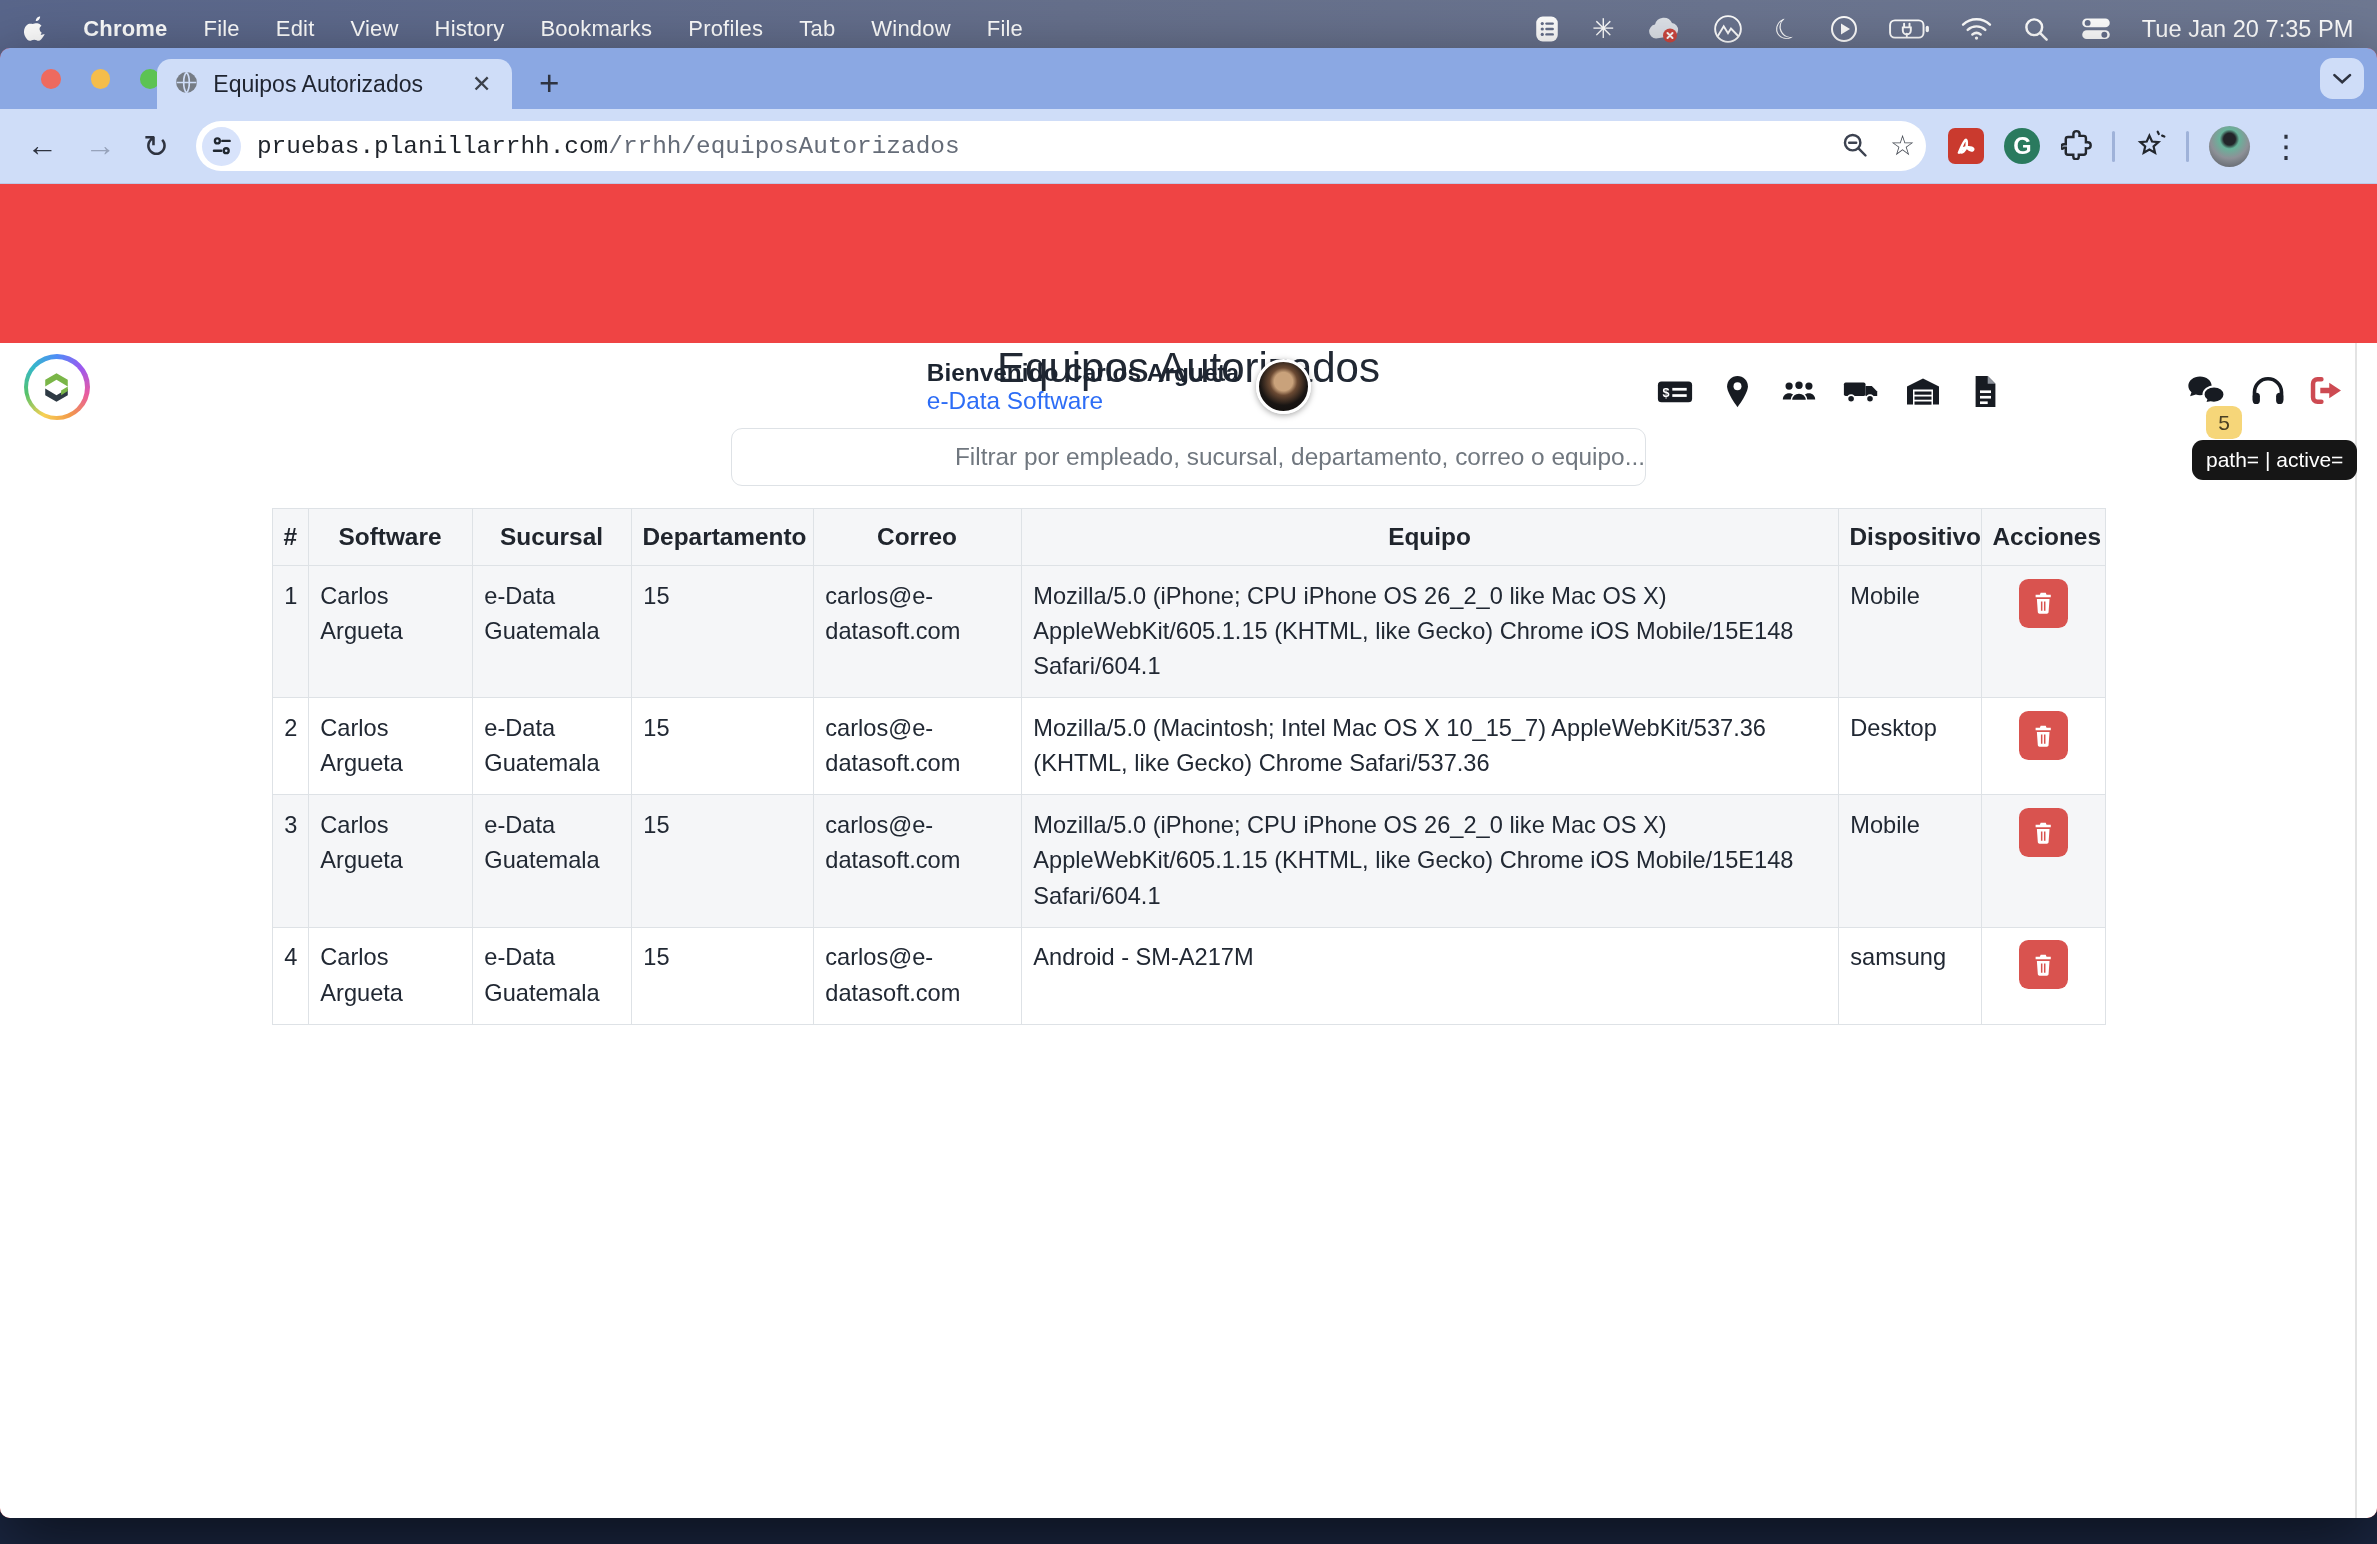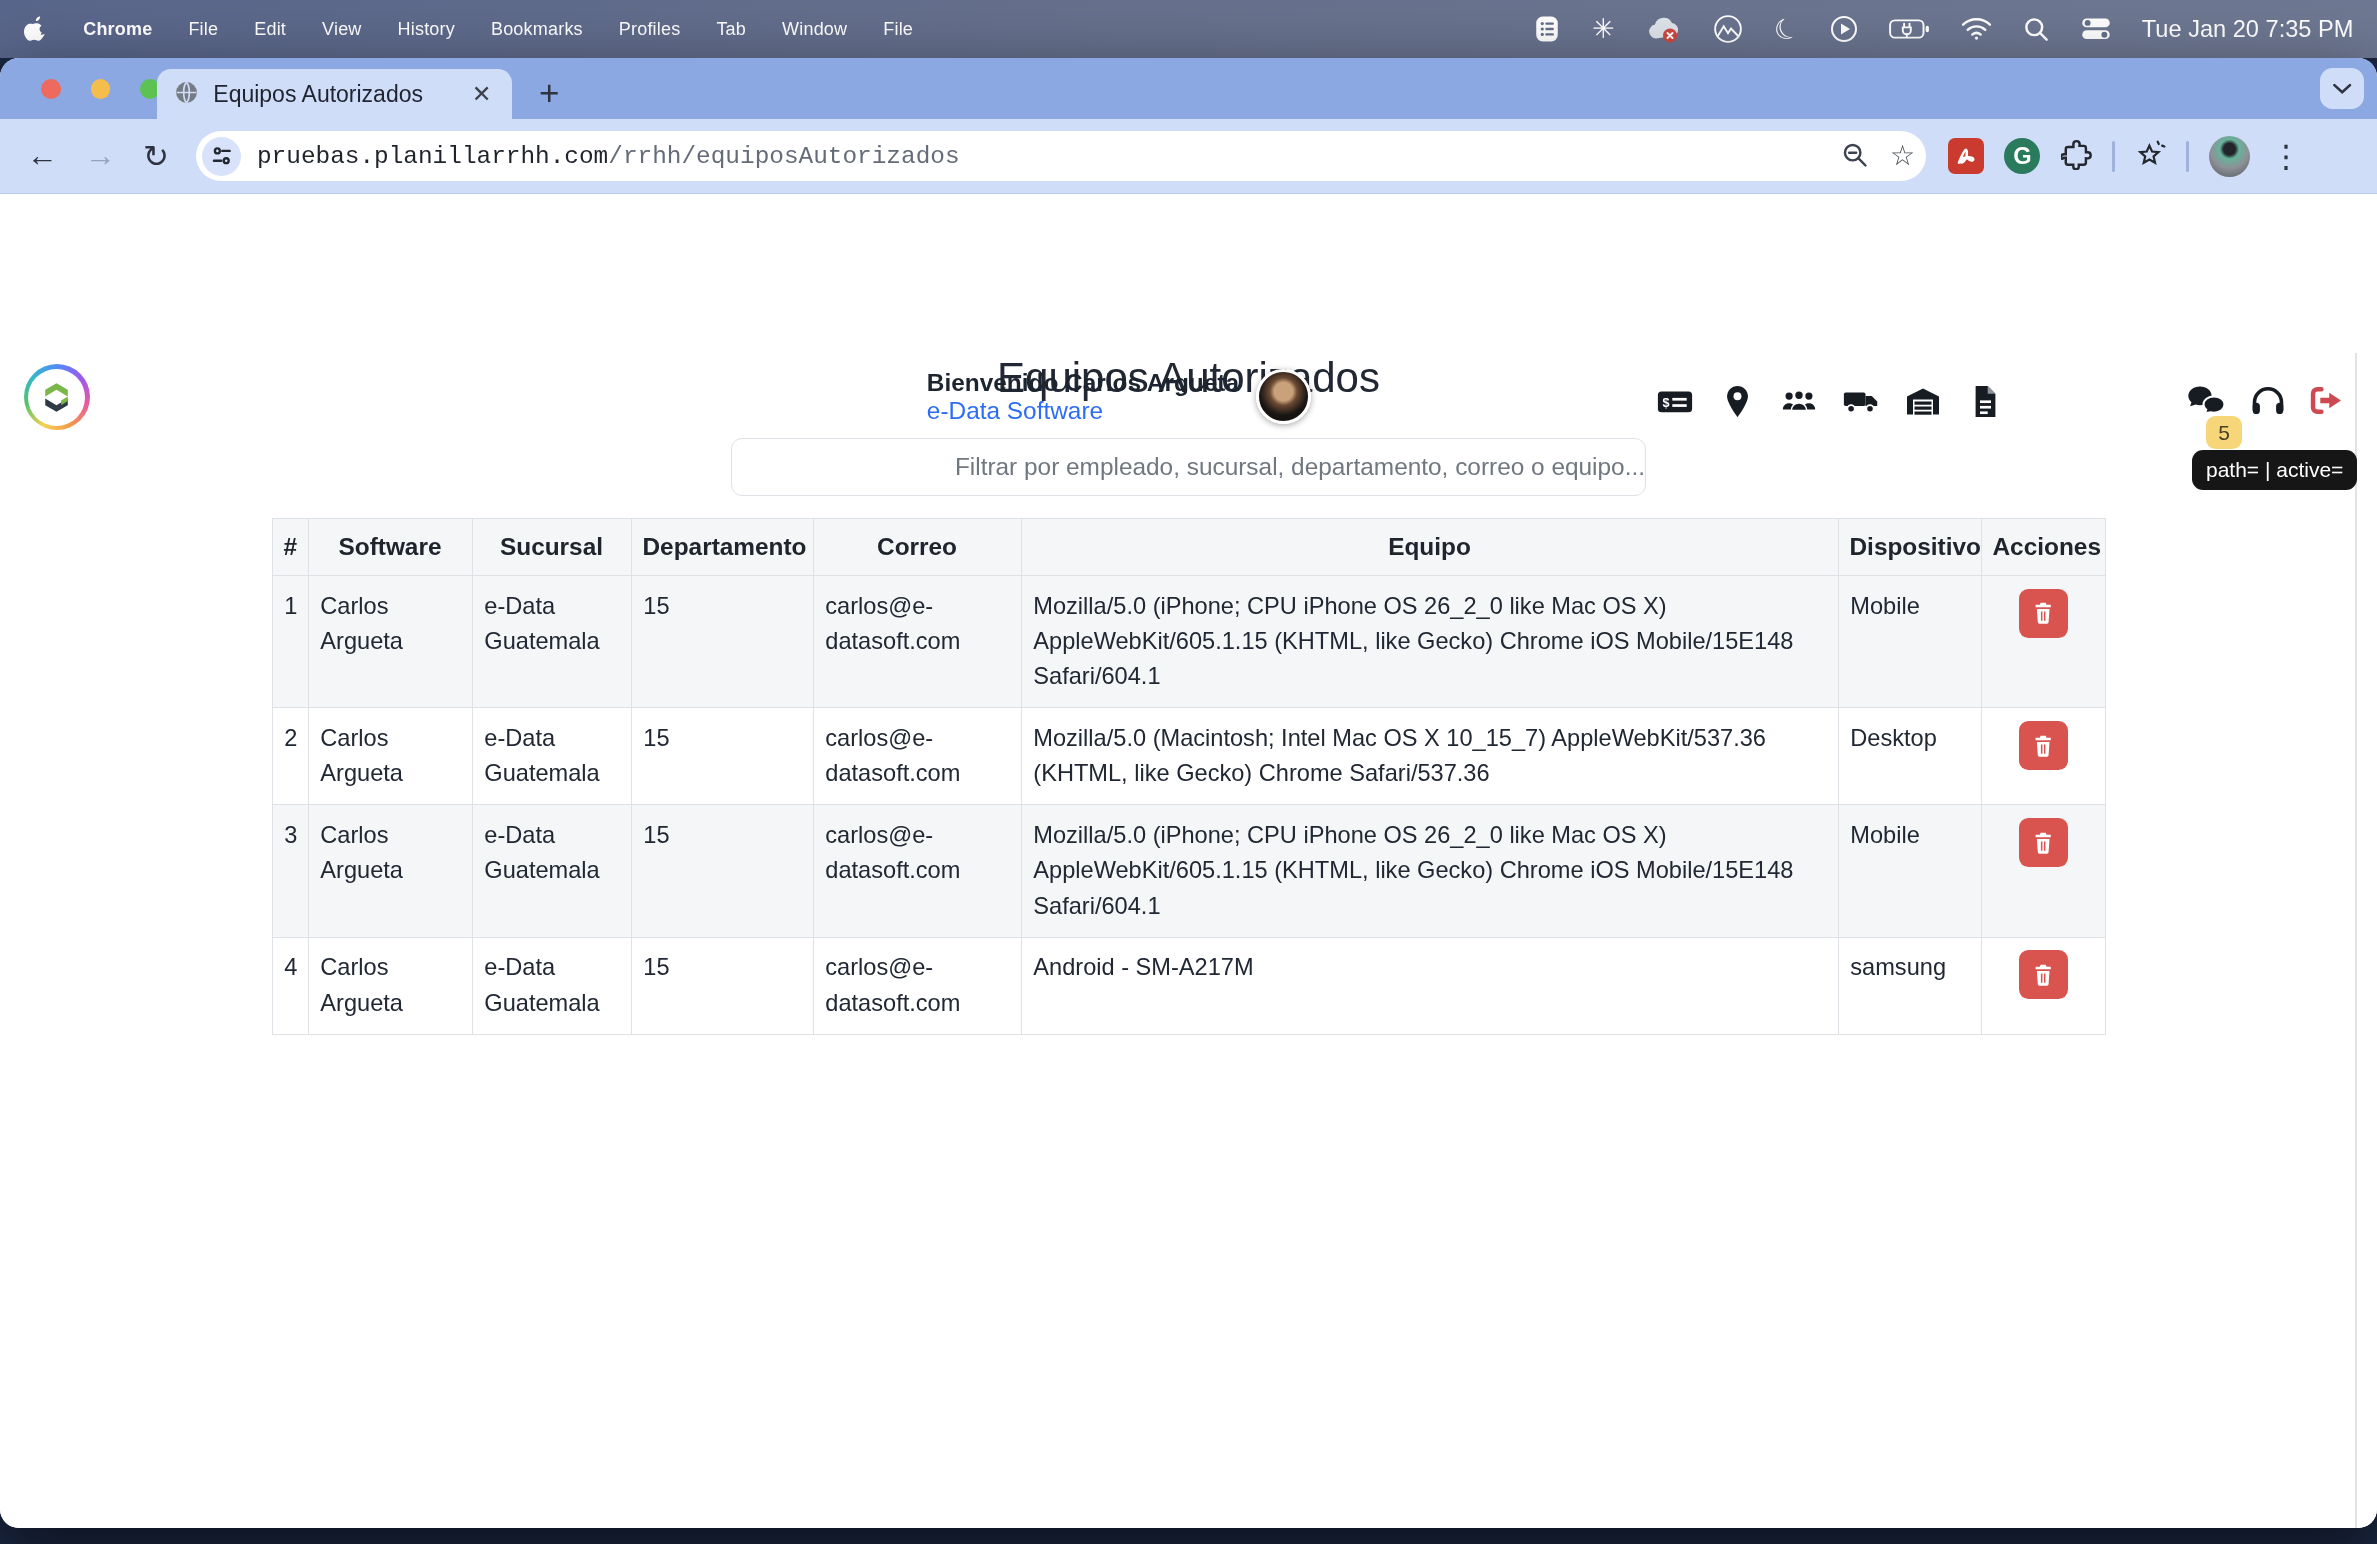--- a/index.html
+++ b/index.html
@@ -5,29 +5,29 @@
   * { margin:0; padding:0; box-sizing:border-box; }
   html,body { width:2377px; height:1544px; }
   body { font-family:"Liberation Sans", sans-serif; background:#1b2742; overflow:hidden; }
   .screen { position:relative; width:2377px; height:1544px; }
 
   
   .menubar { position:absolute; top:0; left:0; width:2377px; height:58px;
     background:linear-gradient(90deg,#59668b 0%,#66708c 45%,#6e7892 100%);
     display:flex; align-items:center; color:#fff; padding:0 23.6px; }
   .mb-left { display:flex; align-items:center; gap:36px; }
-  .mb-item { font-size:18px; font-weight:500; letter-spacing:0.2px; }
+  .mb-item { font-size:22px; font-weight:500; letter-spacing:0.2px; }
   .mb-app { font-weight:700; }
   .mb-right { margin-left:auto; display:flex; align-items:center; gap:31px; }
   .mb-ic { display:flex; align-items:center; justify-content:center; height:35px; }
   .mb-clock { font-size:23.6px; font-weight:500; white-space:nowrap; }
 
   
-  .window { position:absolute; top:58px; left:0; width:2377px; height:1470px;
-    border-radius:19px; overflow:hidden; background:#ffffff;
+  .window { position:absolute; top:48px; left:0; width:2377px; height:1470px;
+    border-radius:10px; overflow:hidden; background:#ef4444;
     box-shadow:0 23.6px 71px rgba(0,0,0,.55); }
 
   .tabstrip { position:relative; height:61px; background:#8ba8e3; }
   .traffic { position:absolute; top:21px; left:41px; display:flex; gap:30px; }
   .light { width:19.7px; height:19.7px; border-radius:50%; }
   .l-red { background:#ee6a5f; } .l-yellow { background:#f5bd4b; } .l-green { background:#5cc353; }
   .tab { position:absolute; left:157px; top:11px; width:355px; height:50px; background:#cfddf8;
     border-radius:14px 14px 0 0; display:flex; align-items:center; padding:0 17.3px; gap:14px; }
   .tab-title { font-size:23px; color:#1f2430; flex:1; white-space:nowrap; overflow:hidden; }
   .tab-close { font-size:23.6px; color:#3c414b; padding:0 3.1px; }

